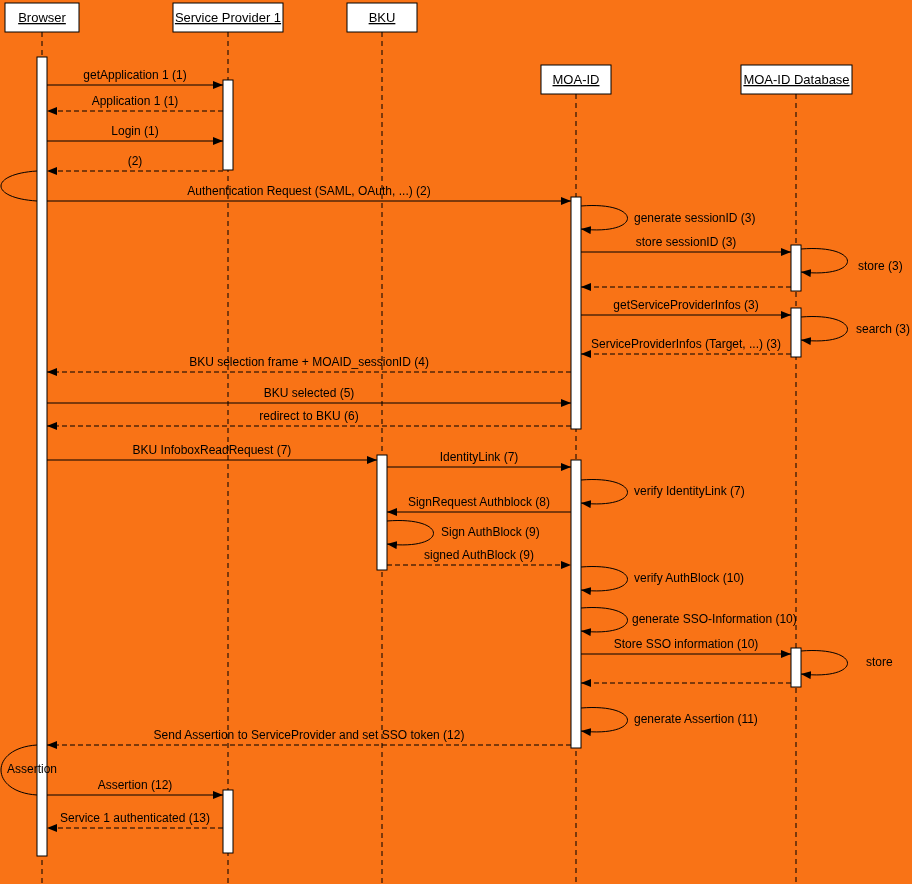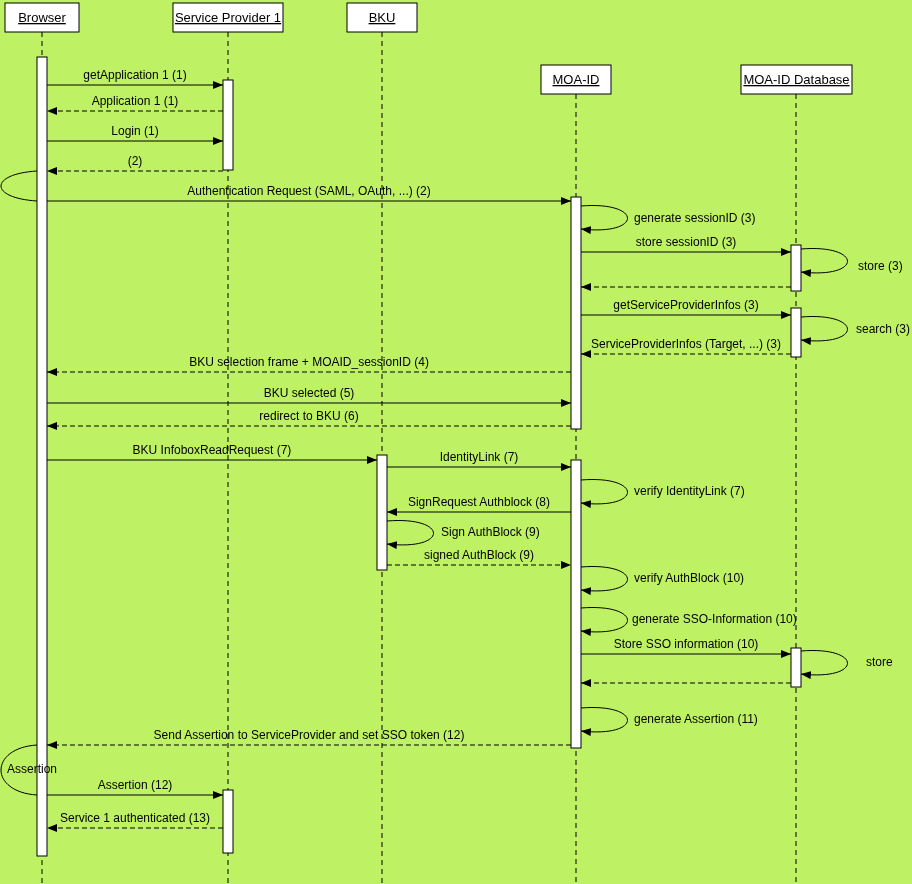--- a/index.html
+++ b/index.html
@@ -1,16 +1,16 @@
 <!DOCTYPE html>
 <html><head>
 <meta charset="utf-8">
 <style>
   html, body { margin: 0; padding: 0; background: #ffffff; }
-  #canvas { width: 912px; height: 884px; position: relative; background: #bef264; }
+  #canvas { width: 912px; height: 884px; position: relative; background: #f97316; }
   svg { font-family: "Liberation Sans", sans-serif; display: block; }
   .lifeline   { stroke: #000; stroke-width: 1; stroke-dasharray: 5 4; }
   .activation { fill: #fff; stroke: #000; stroke-width: 1; }
   .actor-box  { fill: #fff; stroke: #000; stroke-width: 1; }
   .actor-label { font-size: 13px; fill: #000; text-anchor: middle; text-decoration: underline; }
   .msg        { stroke: #000; stroke-width: 1; fill: none; }
   .msg.dashed { stroke-dasharray: 5 3; }
   .msg-label  { font-size: 12px; fill: #000; }
   .msg-label.mid { text-anchor: middle; }
 </style>

